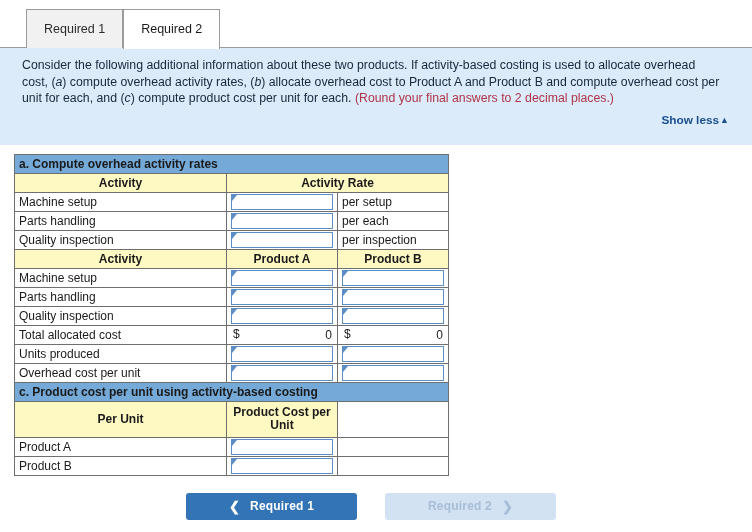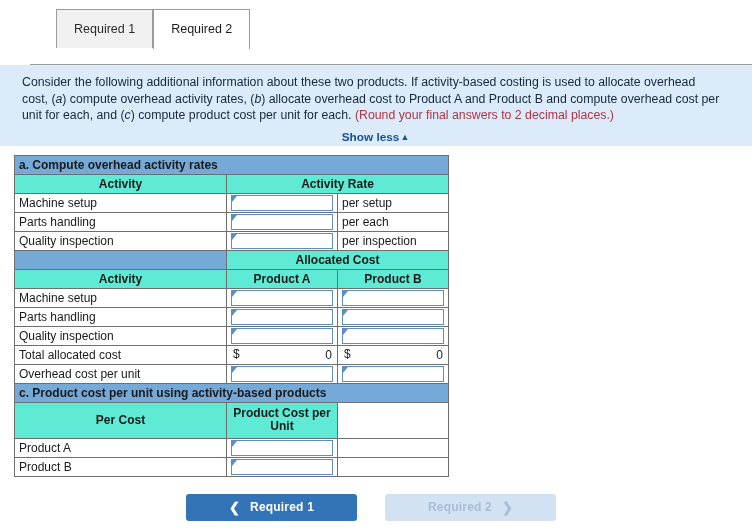--- a/index.html
+++ b/index.html
@@ -13,24 +13,23 @@
     font-family: "Liberation Sans", sans-serif;
     font-size: 12px;
     color: #1a1a1a;
     position: relative;
     overflow: hidden;
   }
 
   
   .tabstrip {
     position: relative;
-    height: 65px;
+    height: 48px;
     padding-left: 26px;
     box-sizing: border-box;
-    margin-left: 30px;
   }
   .tabstrip::after {
     content: "";
     position: absolute;
     left: 0;
     right: 0;
     bottom: 0;
     height: 1px;
     background: #9b9b9b;
   }
@@ -57,39 +56,39 @@
     color: #1a1a1a;
     z-index: 3;
     height: 40px;
     line-height: 39px;
     margin-bottom: -1px;
   }
 
   
   .instructions {
     background: #dbebfa;
-    padding: 9px 14px 2px 22px;
+    padding: 9px 14px 18px 22px;
     box-sizing: border-box;
     position: relative;
   }
   .instructions p {
     margin: 0;
     font-size: 12.3px;
     line-height: 16.5px;
     color: #16283c;
     max-width: 700px;
   }
   .instructions .hl {
     color: #b03447;
   }
   .instructions em {
     font-style: italic;
   }
   .showless-row {
-    text-align: center;
+    text-align: right;
     margin-top: 6px;
     padding-right: 9px;
   }
   .showless {
     font-size: 11.8px;
     font-weight: bold;
     color: #1a4f91;
     text-decoration: none;
     cursor: pointer;
     white-space: nowrap;
@@ -124,21 +123,21 @@
     white-space: nowrap;
   }
   td.section {
     background: #74a9d8;
     font-weight: bold;
     font-size: 12px;
     color: #16283c;
     padding-left: 5px;
   }
   td.hdr {
-    background: #5eead4;
+    background: #fef9c3;
     font-weight: bold;
     text-align: center;
     color: #16283c;
   }
   td.hdr.wrap {
     white-space: normal;
     line-height: 13px;
     padding: 1px 3px;
   }
   td.blank-blue {
@@ -282,24 +281,20 @@
       </tr>
       <tr>
         <td class="label">Quality inspection</td>
         <td class="inputcell">
           <span class="ansbox"></span>
         </td>
         <td class="label">per inspection</td>
       </tr>
 
       <tr>
-        <td class="blank-blue"></td>
-        <td class="hdr" colspan="2">Allocated Cost</td>
-      </tr>
-      <tr>
         <td class="hdr">Activity</td>
         <td class="hdr">Product A</td>
         <td class="hdr">Product B</td>
       </tr>
 
       <tr>
         <td class="label">Machine setup</td>
         <td class="inputcell">
           <span class="ansbox"></span>
         </td>
@@ -331,34 +326,43 @@
         <td class="money">
           <span class="cur">$</span>
           <span class="amt">0</span>
         </td>
         <td class="money">
           <span class="cur">$</span>
           <span class="amt">0</span>
         </td>
       </tr>
       <tr>
+        <td class="label">Units produced</td>
+        <td class="inputcell">
+          <span class="ansbox"></span>
+        </td>
+        <td class="inputcell">
+          <span class="ansbox"></span>
+        </td>
+      </tr>
+      <tr>
         <td class="label">Overhead cost per unit</td>
         <td class="inputcell">
           <span class="ansbox"></span>
         </td>
         <td class="inputcell">
           <span class="ansbox"></span>
         </td>
       </tr>
 
       <tr>
-        <td class="section" colspan="3">c. Product cost per unit using activity-based products</td>
-      </tr>
-      <tr>
-        <td class="hdr" style="height:30px">Per Cost</td>
+        <td class="section" colspan="3">c. Product cost per unit using activity-based costing</td>
+      </tr>
+      <tr>
+        <td class="hdr" style="height:30px">Per Unit</td>
         <td class="hdr wrap" style="height:36px">Product Cost per Unit</td>
         <td class="blank-white"></td>
       </tr>
       <tr>
         <td class="label">Product A</td>
         <td class="inputcell">
           <span class="ansbox"></span>
         </td>
         <td class="blank-white"></td>
       </tr>

